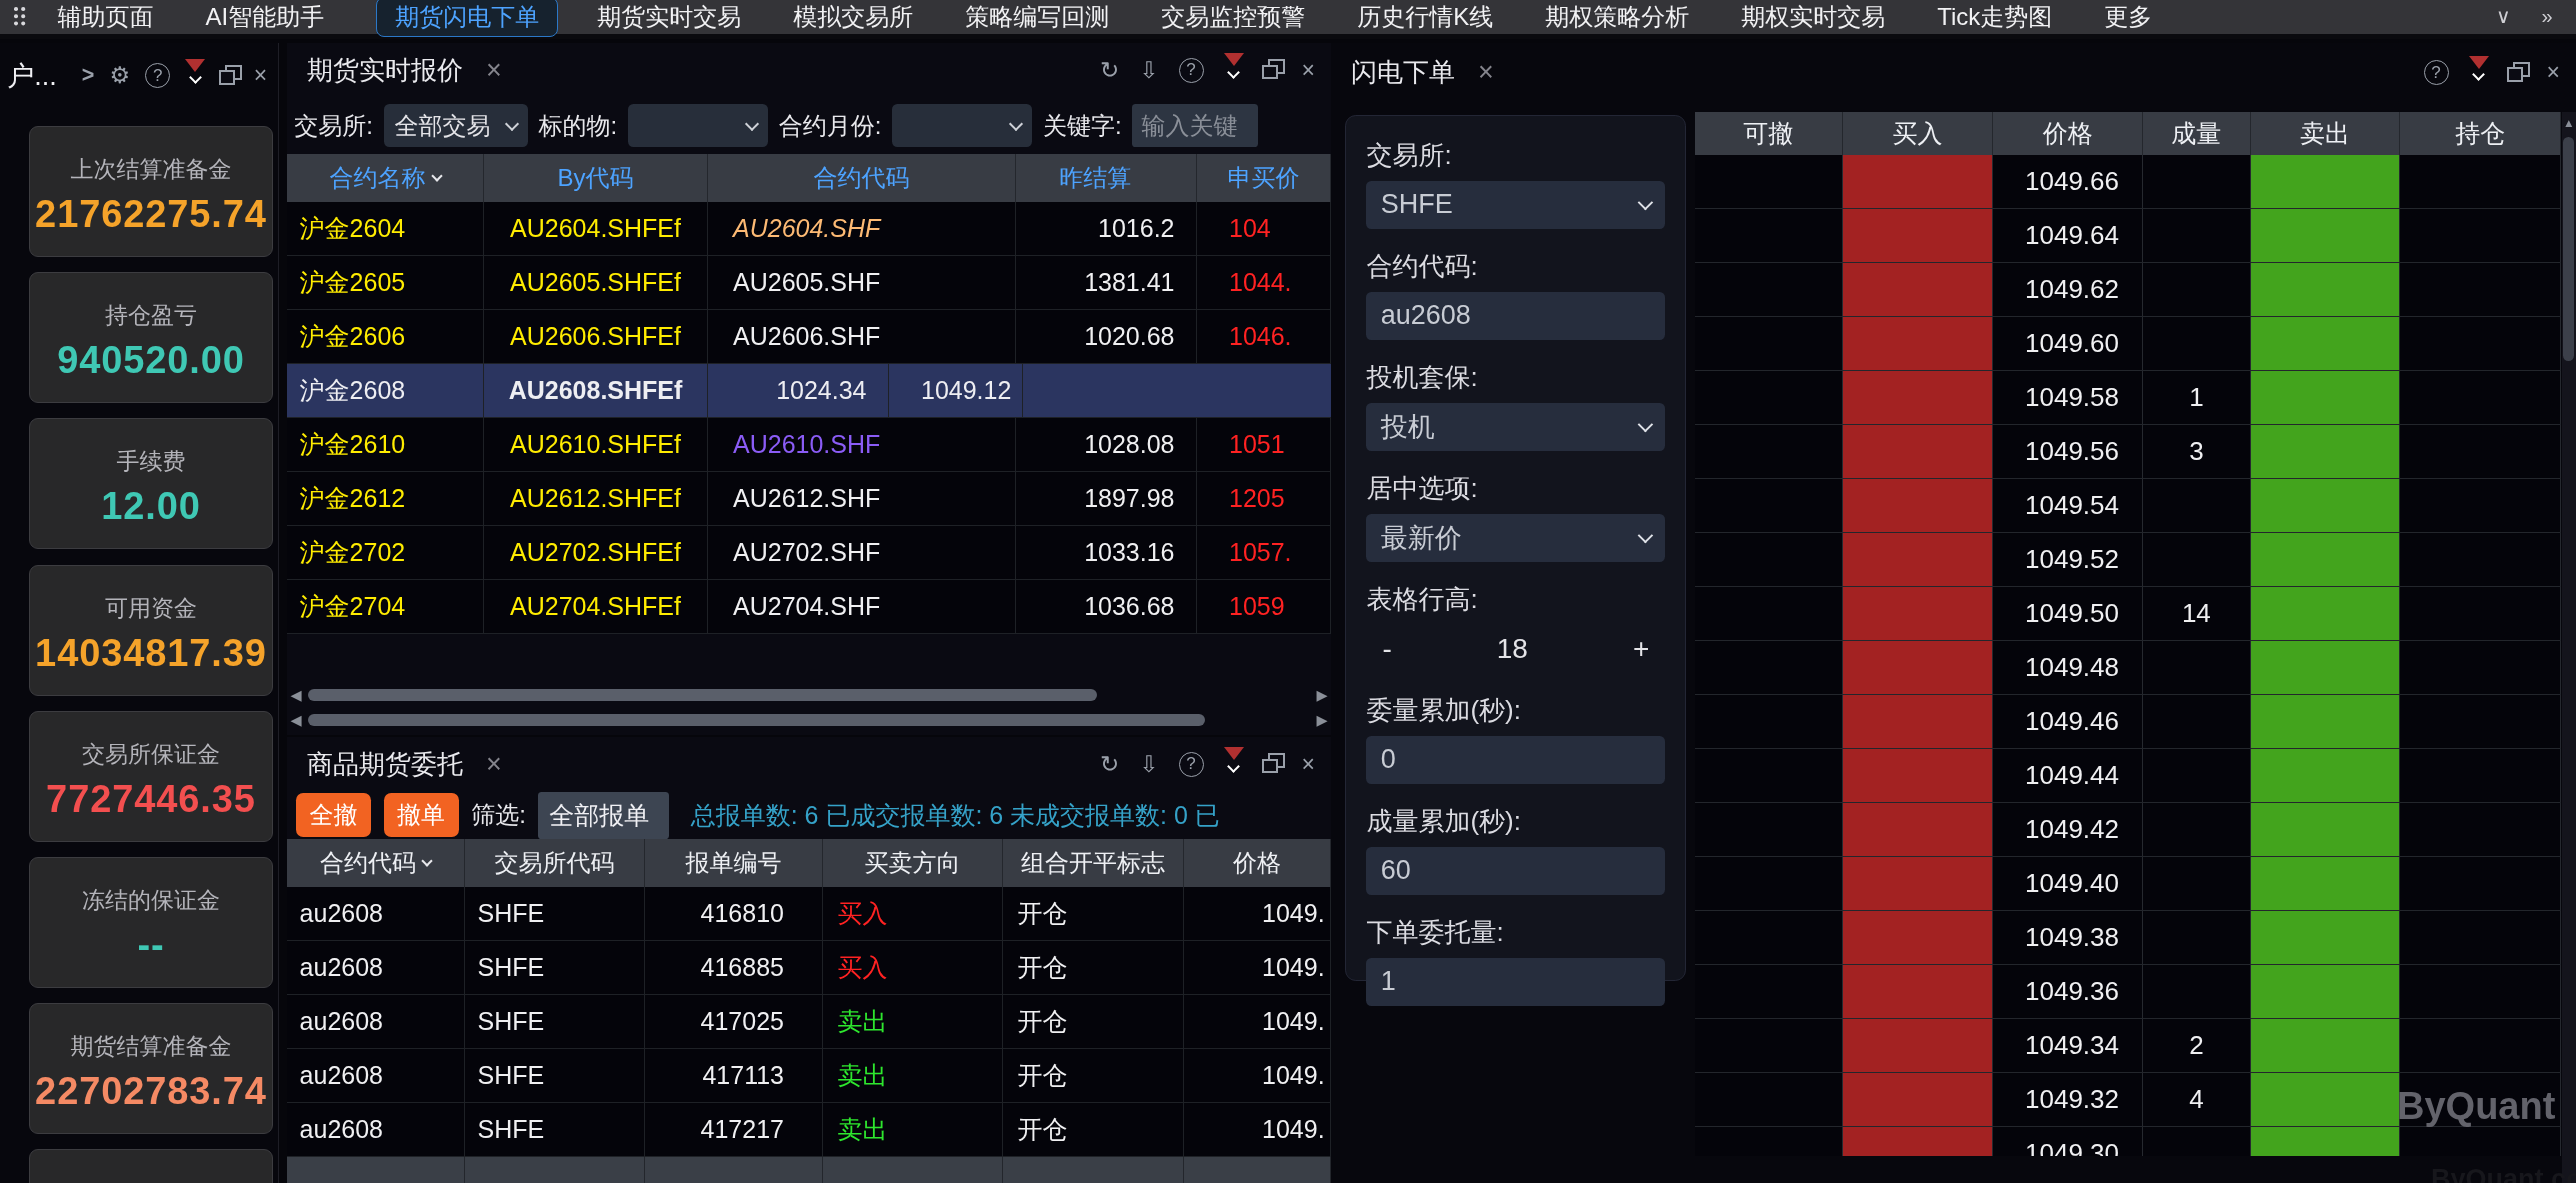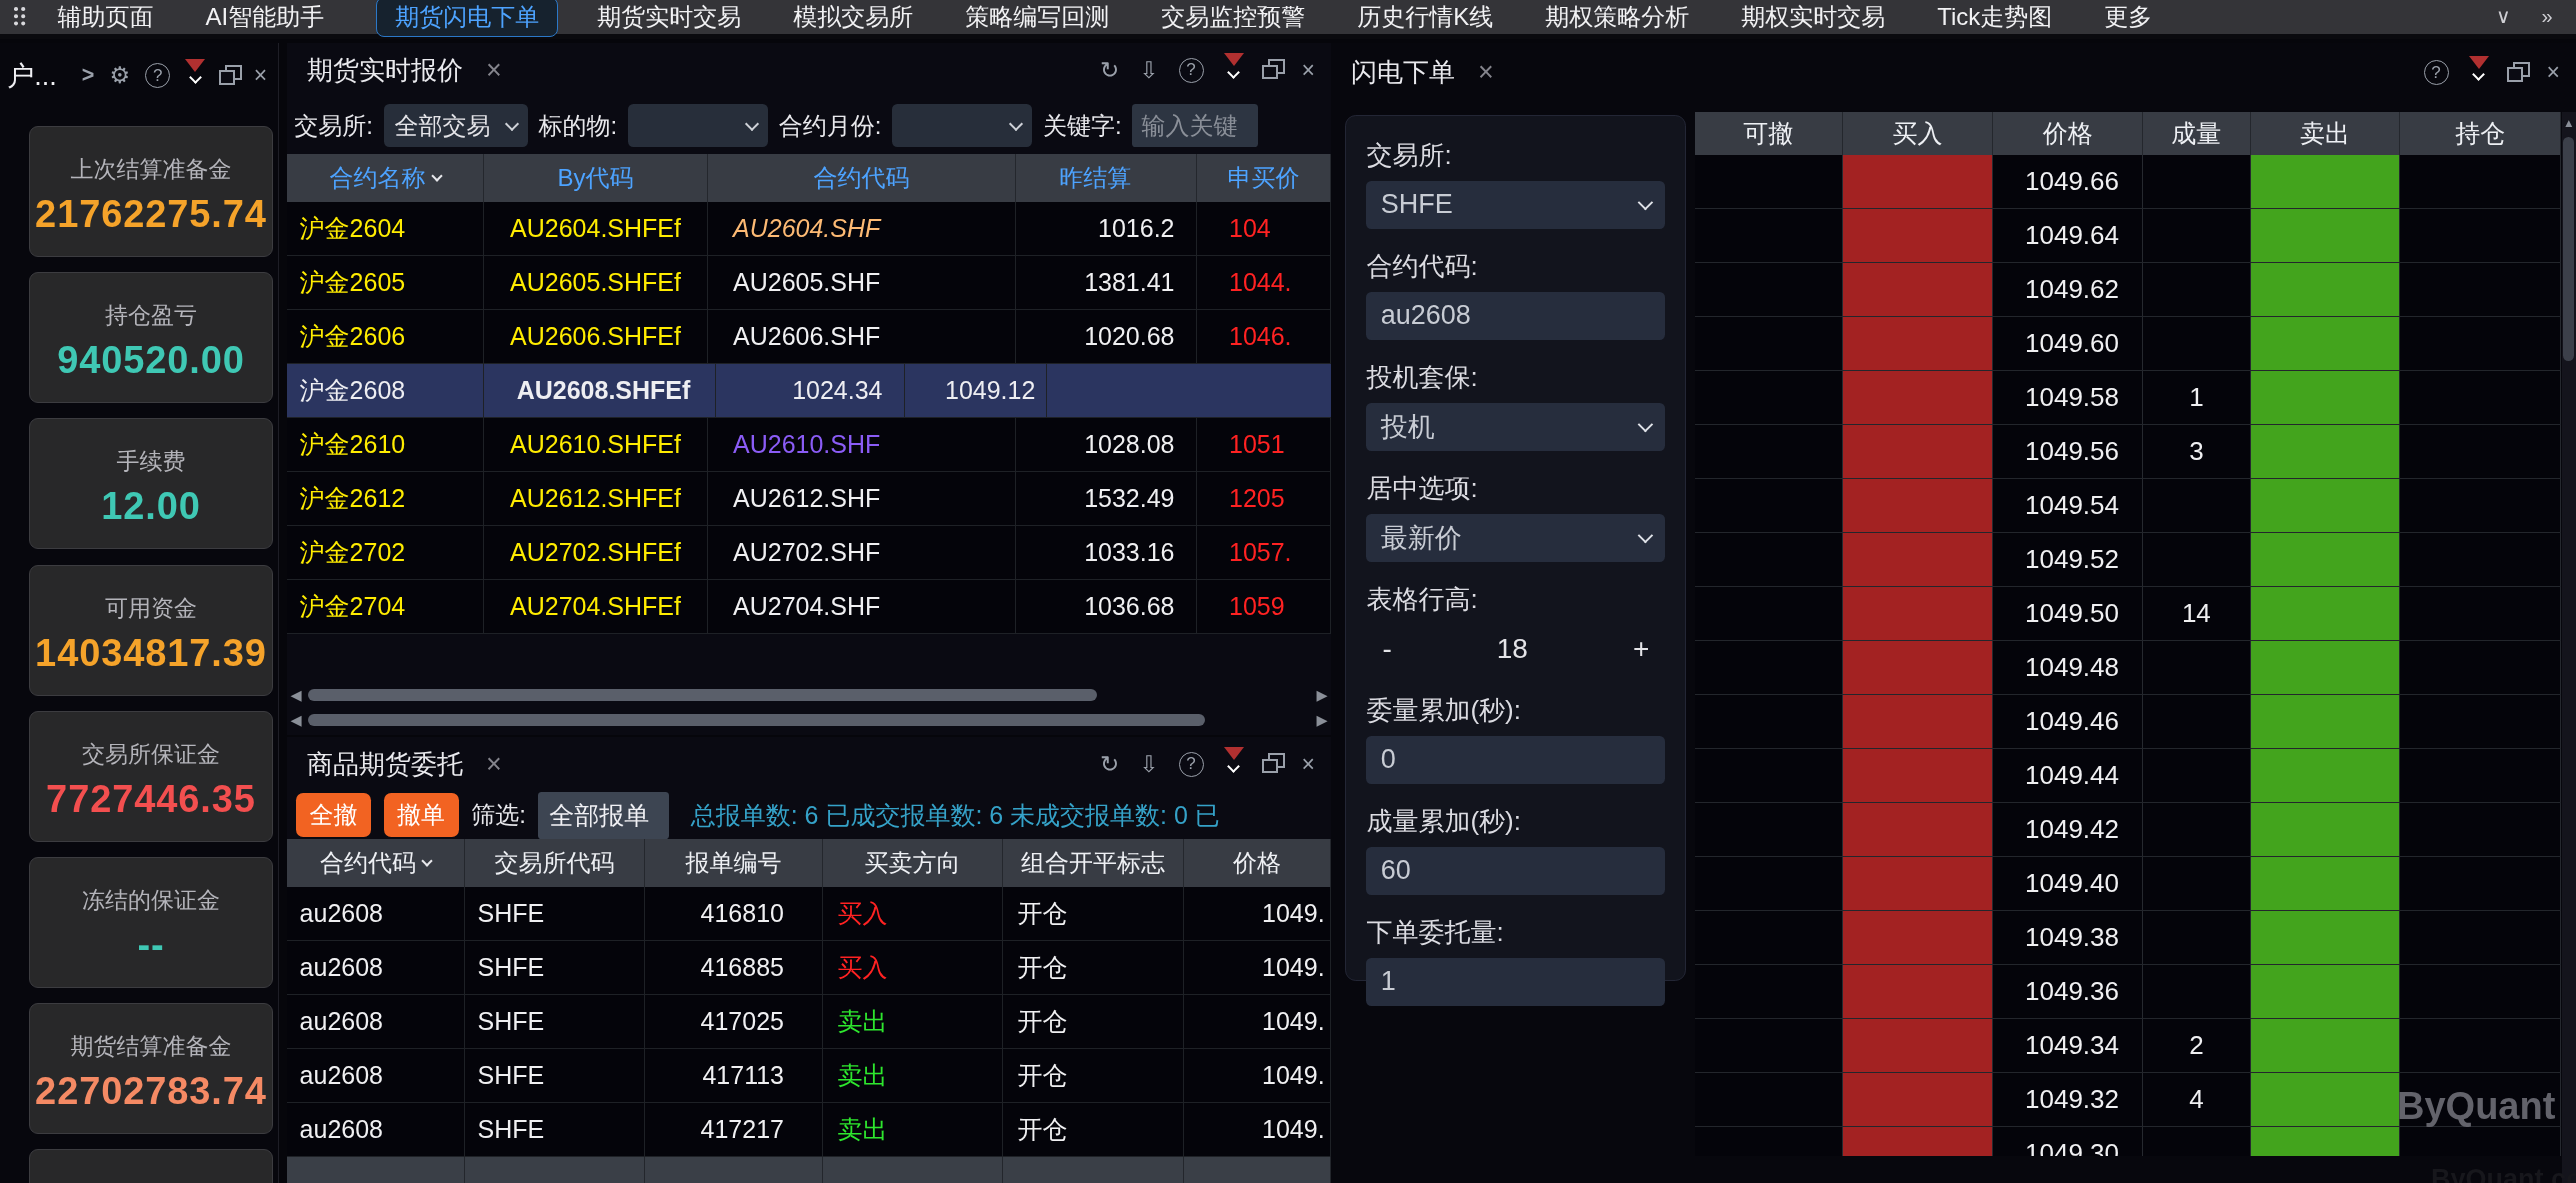--- a/index.html
+++ b/index.html
@@ -60,21 +60,21 @@
   .t-head { display:flex; background:#383c44; }
   .t-head .hc { display:flex; align-items:center; justify-content:center; font-size:24px; border-right:0.9px solid #24272d; height:100%; gap:7.2px; }
   .hc .sort-chev { width:8px; height:8px; border-right:2.7px solid #e8e8ec; border-bottom:2.7px solid #e8e8ec; transform:rotate(45deg); margin-top:-3.6px; }
   .t-row { display:flex; background:#04040a; border-bottom:0.9px solid #1e2126; }
   .t-row .c { border-right:0.9px solid #1e2126; font-size:25px; display:flex; align-items:center; overflow:hidden; white-space:nowrap; }
   #quote-panel .t-head { height:48px; color:#4da3ff; }
   #quote-panel .t-row { height:54px; }
   .qc0{width:197px; padding-left:12.6px;} .qc1{width:224px; justify-content:center;}
   .qc2{width:308px; padding-left:25px;} .qc3{width:181px; justify-content:flex-end; padding-right:21.5px;}
   .qc4{width:134px; padding-left:32px;}
-  .t-row.selected { background:#2b3560;gap:8px; }
+  .t-row.selected { background:#2b3560; }
   .t-row.selected .c { color:#eeeef2 !important; }
   
   .hscroll { position:absolute; left:3.6px; width:1037px; height:20px; display:flex; align-items:center; }
   .hs-arrow { color:#8a8f98; font-size:14.4px; width:16px; }
   .hs-track { flex:1; height:14.4px; position:relative; }
   .hs-thumb { position:absolute; top:0.9px; height:12.6px; background:#5a5f6a; border-radius:6.3px; }
   
   .toolbar { height:48px; display:flex; align-items:center; gap:12.6px; padding-left:9px; }
   .btn-orange { background:#f26322; color:#fff; font-size:24px; border-radius:7.2px; padding:6.3px 13.5px; }
   .filter-dd { background:#3d4552; border-radius:3.6px; height:47px; display:flex; align-items:center; padding:0 10.8px; font-size:25px; color:#f0f0f4; gap:9px; }
@@ -257,21 +257,21 @@
           <div class="c qc0" style="color: rgb(255, 236, 0);">沪金2610</div>
           <div class="c qc1" style="color: rgb(255, 236, 0);">AU2610.SHFEf</div>
           <div class="c qc2" style="color: #8b5cf6;">AU2610.SHF</div>
           <div class="c qc3" style="color: rgb(240, 240, 242);">1028.08</div>
           <div class="c qc4" style="color: rgb(255, 34, 34);">1051</div>
         </div>
         <div class="t-row">
           <div class="c qc0" style="color: rgb(255, 236, 0);">沪金2612</div>
           <div class="c qc1" style="color: rgb(255, 236, 0);">AU2612.SHFEf</div>
           <div class="c qc2" style="color: rgb(240, 240, 242);">AU2612.SHF</div>
-          <div class="c qc3" style="color: rgb(240, 240, 242);">1532.49</div>
+          <div class="c qc3" style="color: rgb(240, 240, 242);">1897.98</div>
           <div class="c qc4" style="color: rgb(255, 34, 34);">1205</div>
         </div>
         <div class="t-row">
           <div class="c qc0" style="color: rgb(255, 236, 0);">沪金2702</div>
           <div class="c qc1" style="color: rgb(255, 236, 0);">AU2702.SHFEf</div>
           <div class="c qc2" style="color: rgb(240, 240, 242);">AU2702.SHF</div>
           <div class="c qc3" style="color: rgb(240, 240, 242);">1033.16</div>
           <div class="c qc4" style="color: rgb(255, 34, 34);">1057.</div>
         </div>
         <div class="t-row">

